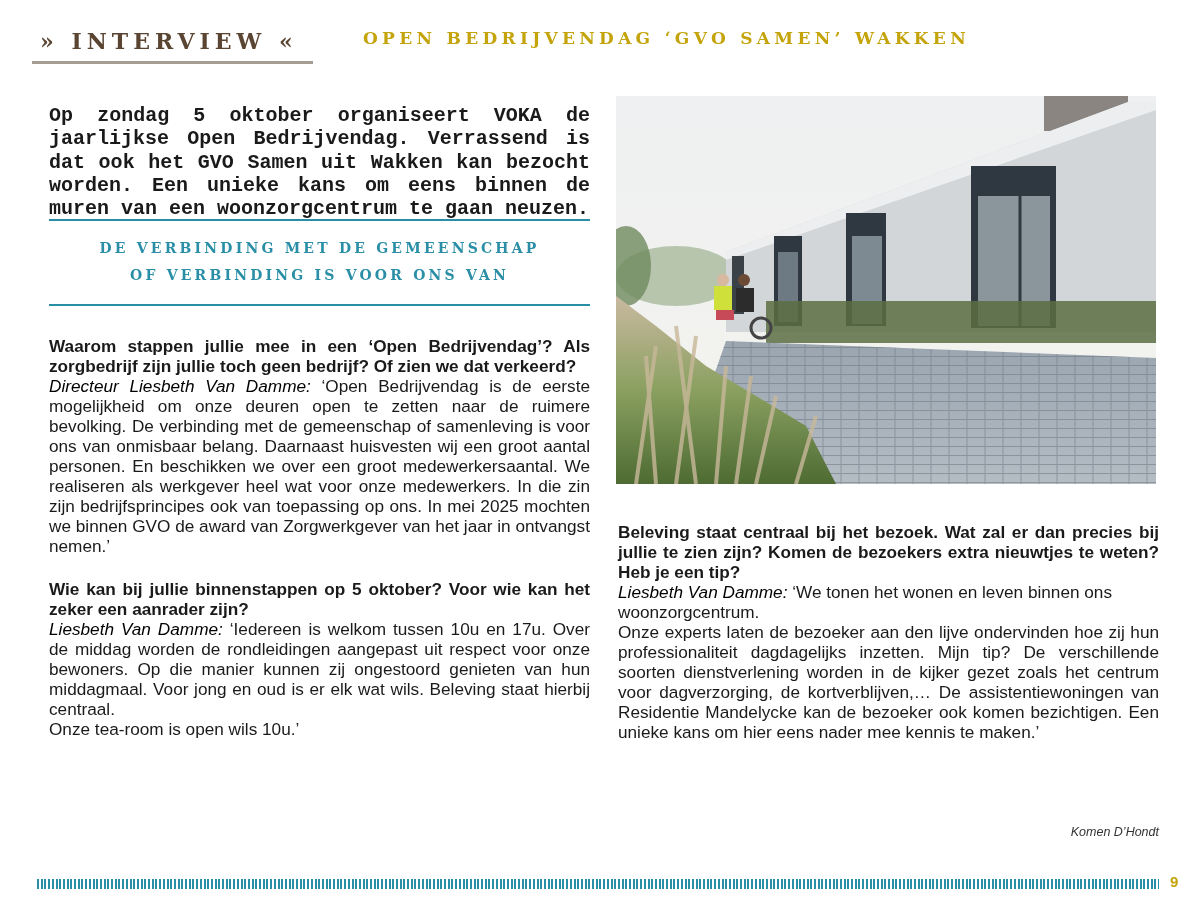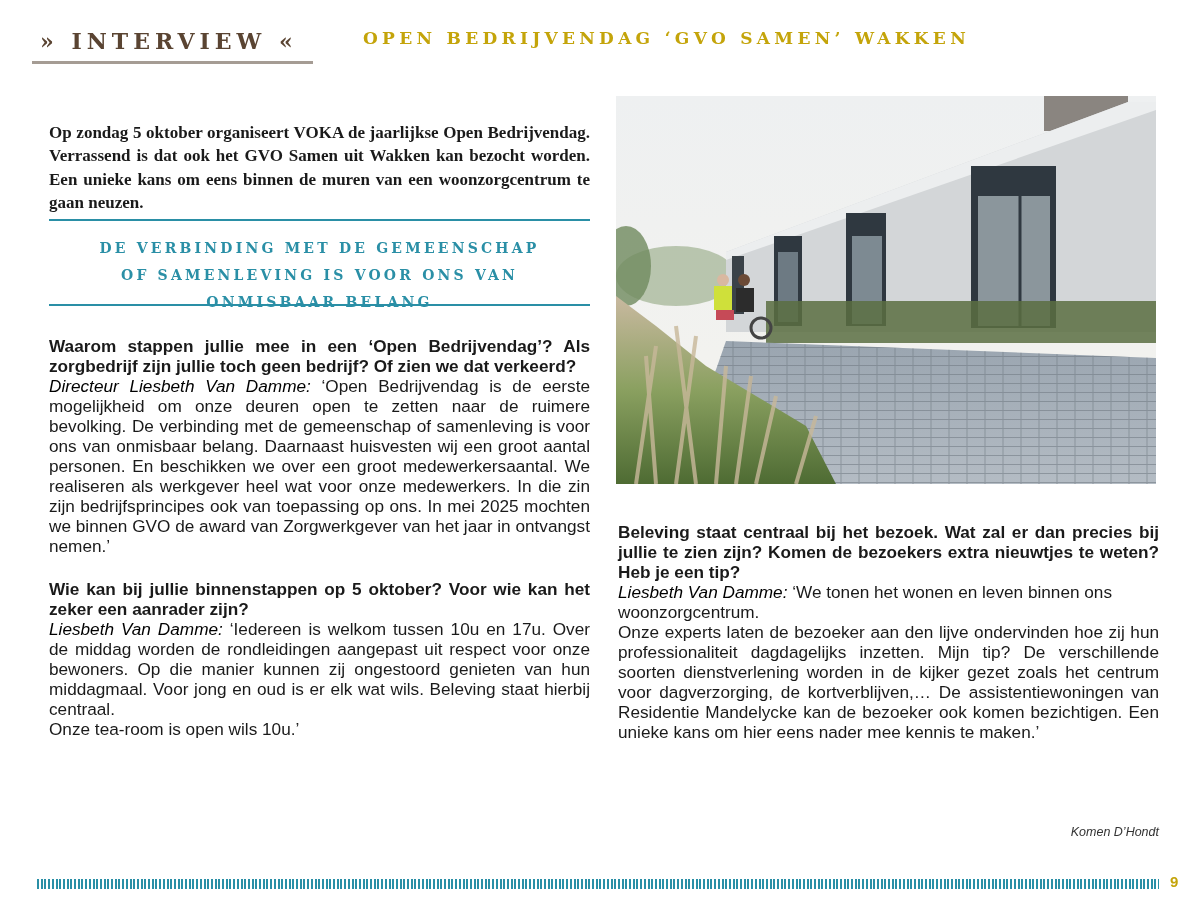--- a/index.html
+++ b/index.html
@@ -20,21 +20,21 @@
   }
   .headline {
     position: absolute; left: 363px; top: 28px; width: 800px;
     font-family: "DejaVu Serif", serif; font-weight: bold;
     font-size: 17px; letter-spacing: 4.3px; color: #c4a40a; white-space: nowrap;
   }
   .col { position: absolute; font-size: 15.6px; line-height: 20px; }
   .col-left { left: 49px; width: 541px; }
   .col-right { left: 618px; width: 541px; }
   .justify { text-align: justify; }
-  .lead { top: 104px; font-weight: bold; font-family: Liberation Serif, serif; font-size: 17px; line-height: 23.3px; margin-top: 17px; }
+  .lead { top: 104px; font-weight: bold; font-family: Liberation Mono, monospace; font-size: 20px; line-height: 23.3px; }
   .pull-quote {
     position: absolute; left: 49px; top: 219px; width: 541px; height: 87px;
     border-top: 2px solid #2a8fa6; border-bottom: 2px solid #2a8fa6;
     box-sizing: border-box; text-align: center;
     font-family: "DejaVu Serif", serif; font-weight: bold;
     font-size: 14px; letter-spacing: 3.2px; line-height: 27px;
     color: #2a8fa6; padding-top: 14px;
   }
   .q { font-weight: bold; font-family: "Liberation Sans", sans-serif; font-size: 17.2px; }
   .a { font-family: "Liberation Sans", sans-serif; font-size: 17.2px; font-weight: normal; }
@@ -64,22 +64,21 @@
 <body>
 
 <div class="section-tag">» INTERVIEW «</div>
 <div class="section-underline"></div>
 <div class="headline">OPEN BEDRIJVENDAG ‘GVO SAMEN’ WAKKEN</div>
 
 <div class="col col-left justify lead">Op zondag 5 oktober organiseert VOKA de jaarlijkse Open Bedrijvendag. Verrassend is dat ook het GVO Samen uit Wakken kan bezocht worden. Een unieke kans om eens binnen de muren van een woonzorgcentrum te gaan neuzen.</div>
 
 <div class="pull-quote">
   <span class="block">DE VERBINDING MET DE GEMEENSCHAP</span>
-  <span class="block">OF SAMENLEVING IS VOOR ONS VAN</span>
-  <span class="block">ONMISBAAR BELANG</span>
+  <span class="block">OF VERBINDING IS VOOR ONS VAN</span>
 </div>
 
 <div class="col col-left justify" style="top:336px;">
   <div class="q">Waarom stappen jullie mee in een ‘Open Bedrijvendag’? Als zorgbedrijf zijn jullie toch geen bedrijf? Of zien we dat verkeerd?</div>
   <div class="a"><span class="speaker">Directeur Liesbeth Van Damme:</span><span> ‘Open Bedrijvendag is de eerste mogelijkheid om onze deuren open te zetten naar de ruimere bevolking.  De verbinding met de gemeenschap of samenleving is voor ons van onmisbaar belang. Daarnaast huisvesten wij een groot aantal personen. En beschikken we over een groot mede­werkersaantal. We realiseren als werkgever heel wat voor onze medewerkers. In die zin zijn bedrijfsprincipes ook van toepas­sing op ons. In mei 2025 mochten we binnen GVO de award van Zorgwerkgever van het jaar in ontvangst nemen.’</span></div>
   <span class="gap"></span>
   <div class="q">Wie kan bij jullie binnenstappen op 5 oktober? Voor wie kan het zeker een aanrader zijn?</div>
   <div class="a"><span class="speaker">Liesbeth Van Damme:</span><span> ‘Iedereen is welkom tussen 10u en 17u. Over de middag worden de rondleidingen aangepast uit respect voor onze bewoners. Op die manier kunnen zij ongestoord genieten van hun middagmaal. Voor jong en oud is er elk wat wils. Beleving staat hierbij centraal.</span></div>
   <div class="a" style="text-align:left;">Onze tea-room is open wils 10u.’</div>
 </div>

